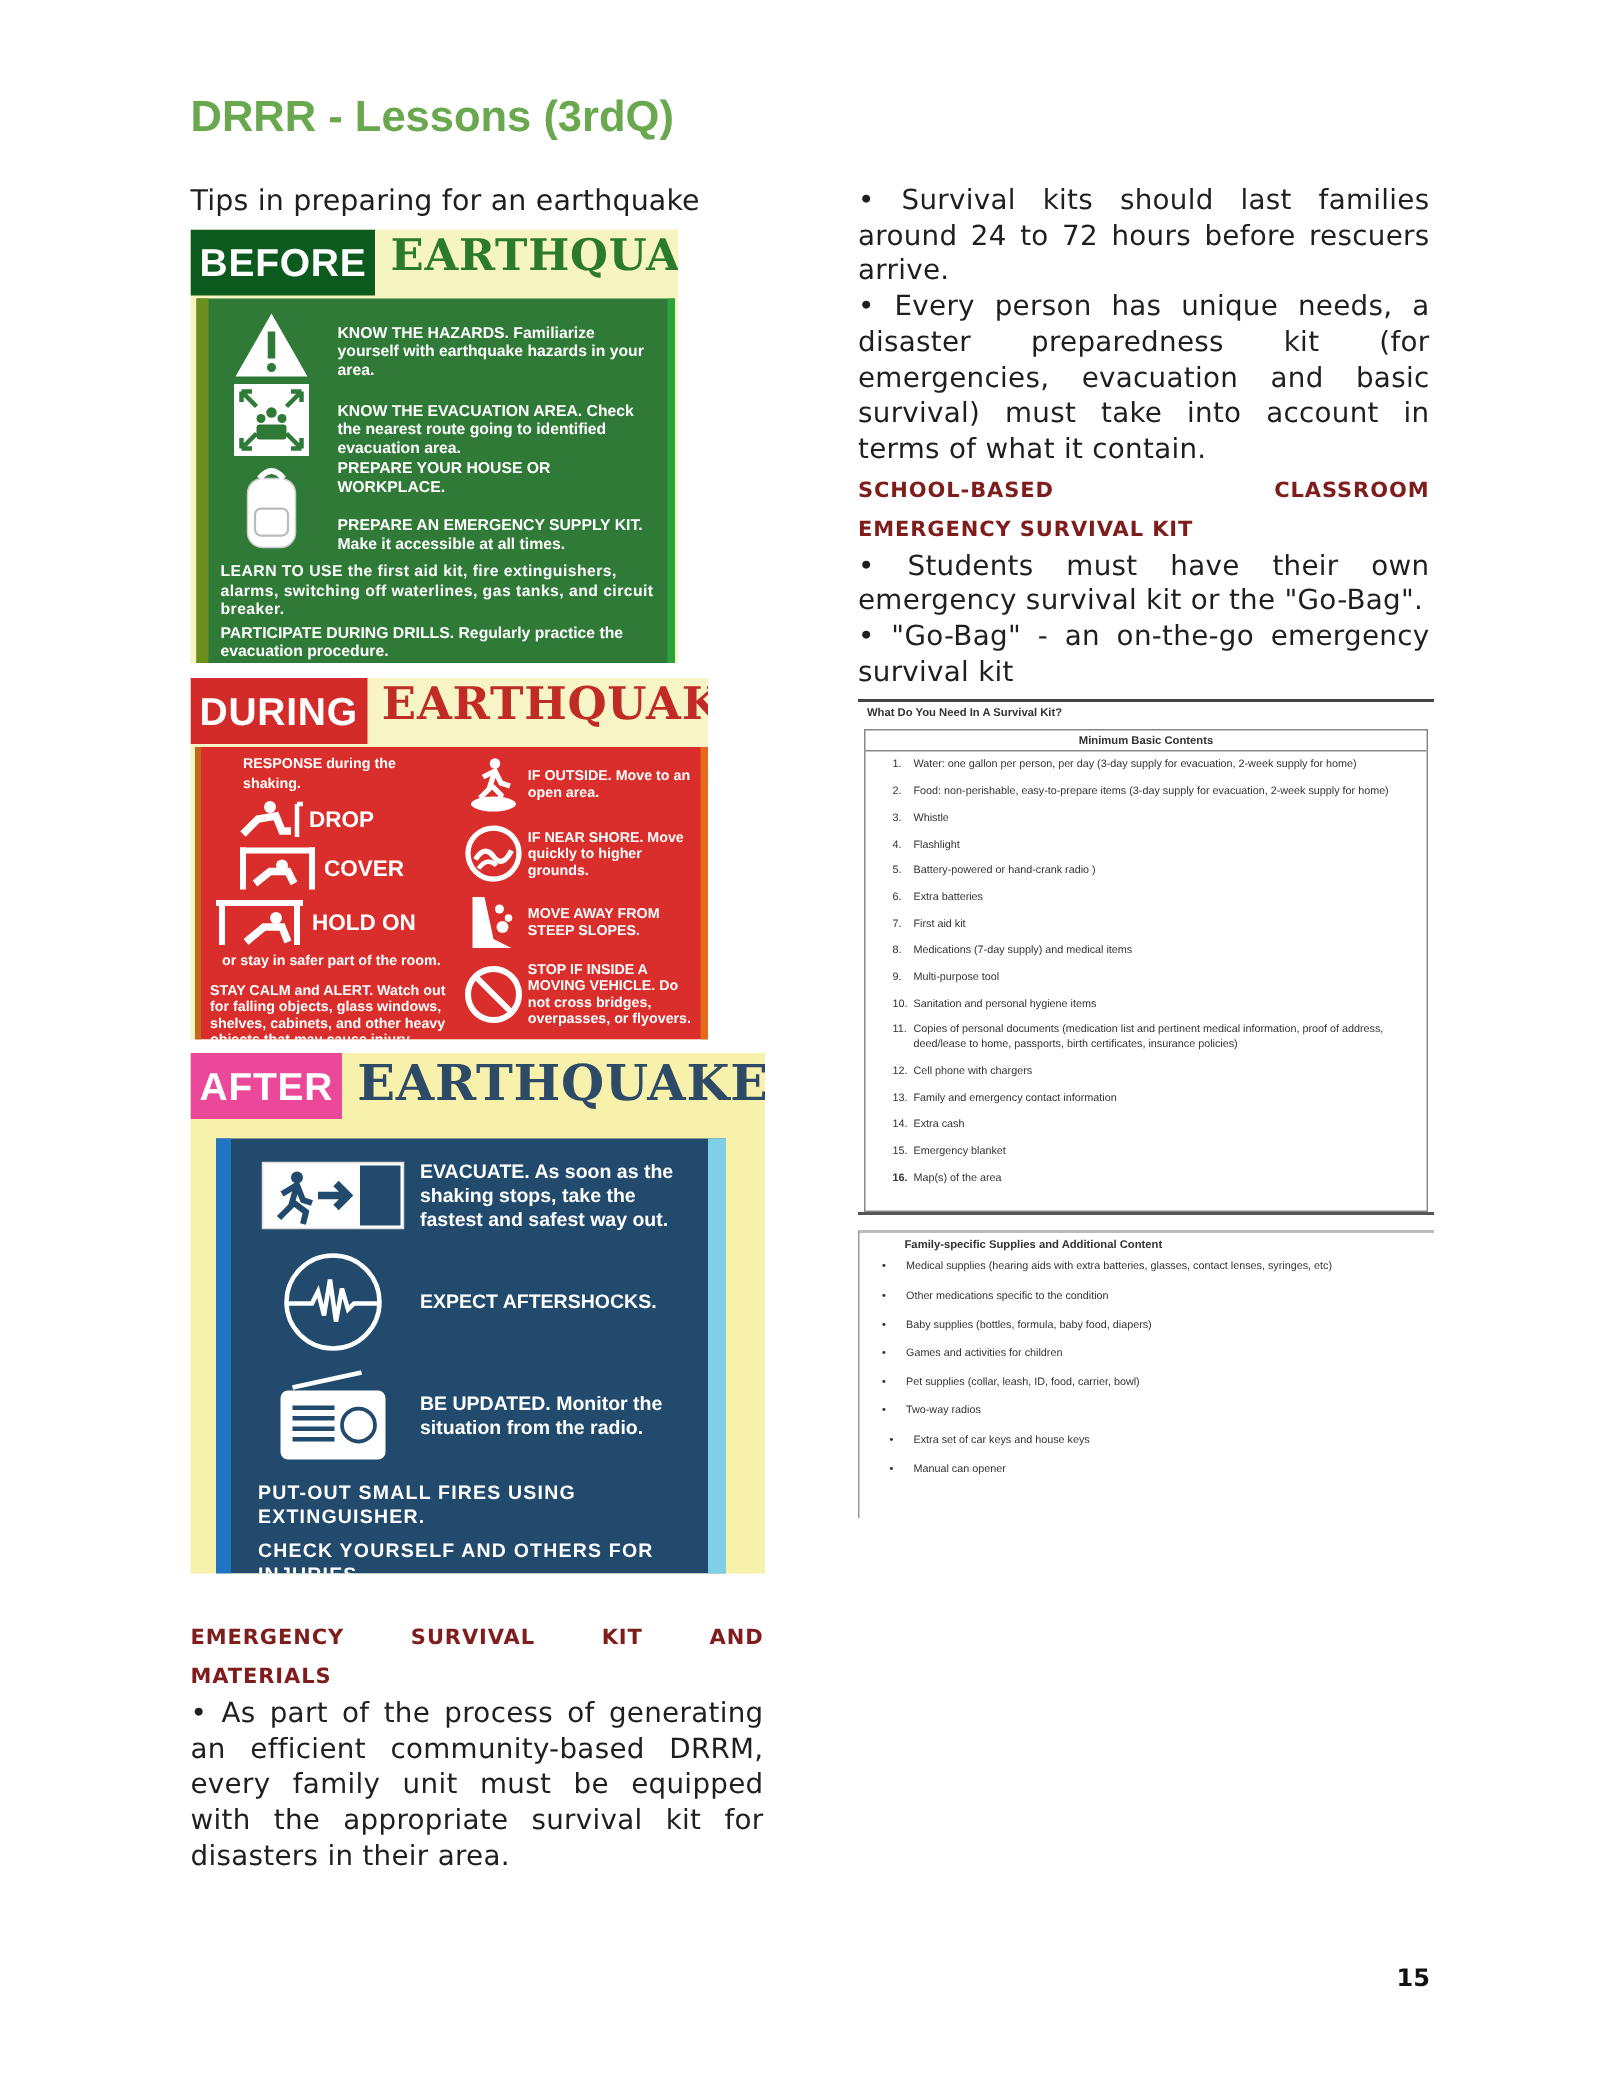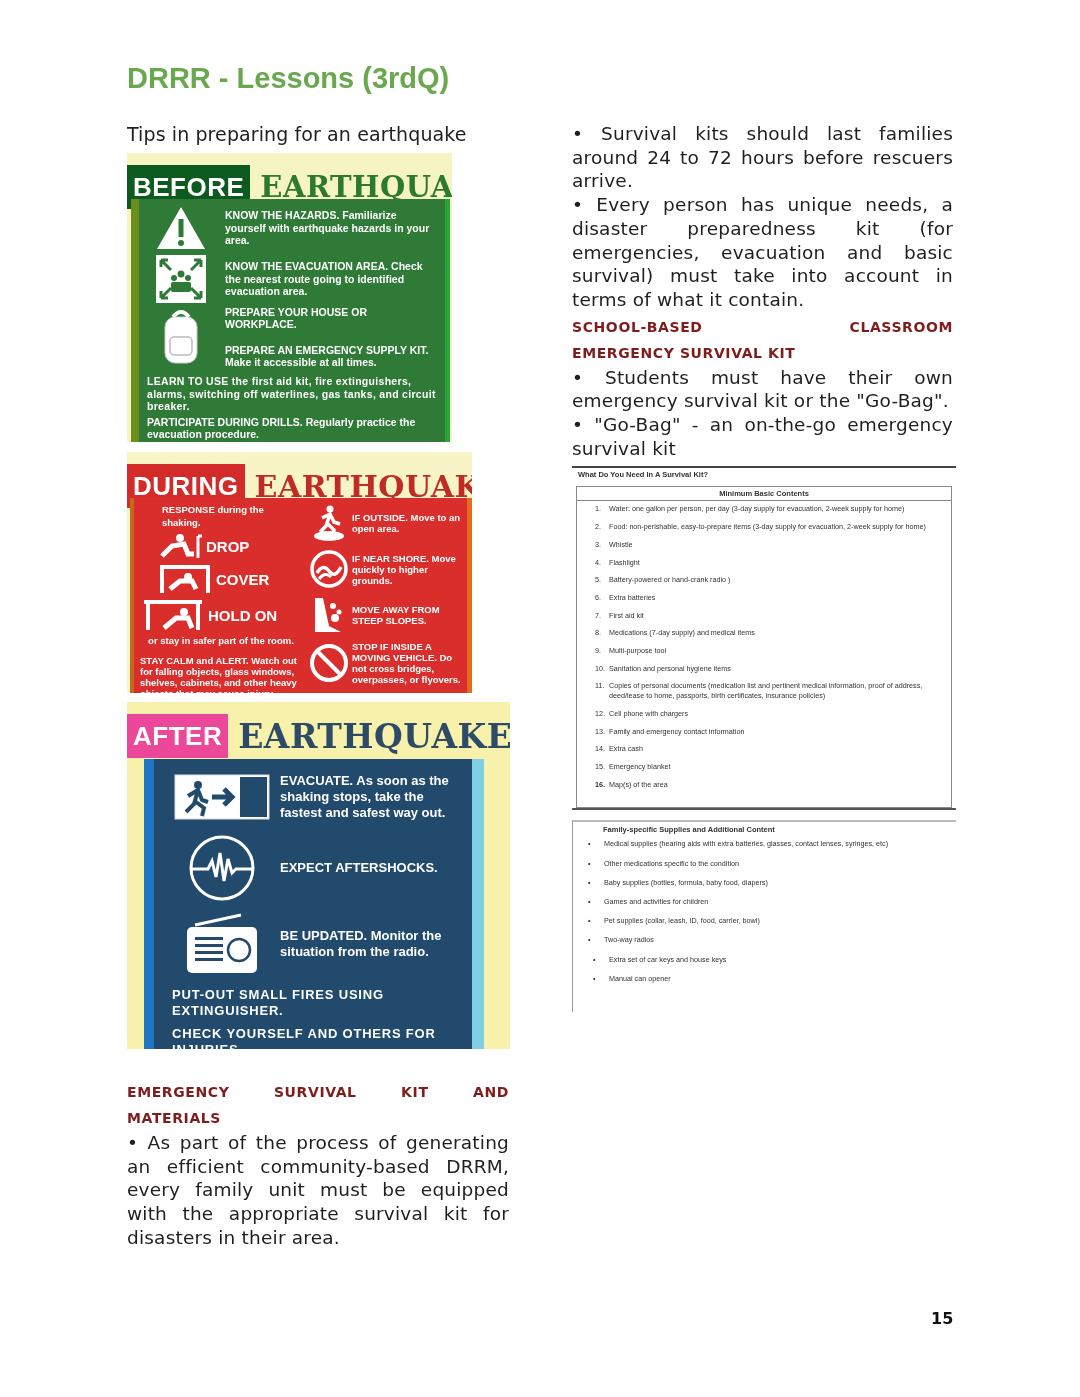--- a/index.html
+++ b/index.html
@@ -23,31 +23,31 @@
     font-family: "DejaVu Sans", sans-serif; font-weight: bold; font-size: 14px;
     color: #7f1d1d; line-height: 26px; text-align: justify; text-align-last: auto;
     letter-spacing: 0.6px;
   }
   .justify-last { text-align-last: justify; }
 
   .tips-caption { font-size: 19px; line-height: 24px; margin-bottom: 7px; color: #1f1f1f; letter-spacing: 0.1px; }
 
   
   .panel { position: relative; overflow: hidden; font-family: "Liberation Sans", sans-serif; color: #fff; }
-  .panel-header { display: flex; align-items: center; height: 44px; margin-top: 12px; }
+  .panel-header { display: flex; height: 44px; }
   .tag {
     font-family: "Liberation Sans", sans-serif; font-weight: bold; color: #fff;
     font-size: 26px; height: 100%; display: flex; align-items: center; padding: 0 6px; letter-spacing: 0.5px;
   }
   .big-word {
     font-family: "DejaVu Serif", serif; font-weight: bold; font-size: 29px;
     padding-left: 10px; letter-spacing: 0.5px; white-space: nowrap;
   }
   .ptext { font-weight: bold; font-size: 10.5px; line-height: 12.5px; }
-  .row { display: flex; align-items: center; }
+  .row { display: flex; align-items: flex-end; }
 
   
   .before { width: 325px; height: 289px; background: #f6f4c0; margin-top: 0; }
   .before .tag { background: #0d5a1e; }
   .before .big-word { color: #2c7a2e; }
   .before .body {
     position: absolute; left: 4px; top: 46px; width: 319px; height: 243px;
     background: #2f7a37; border-left: 8px solid #6b8e1f; border-right: 5px solid #2aa33a;
     padding: 4px 8px 0 8px;
   }

